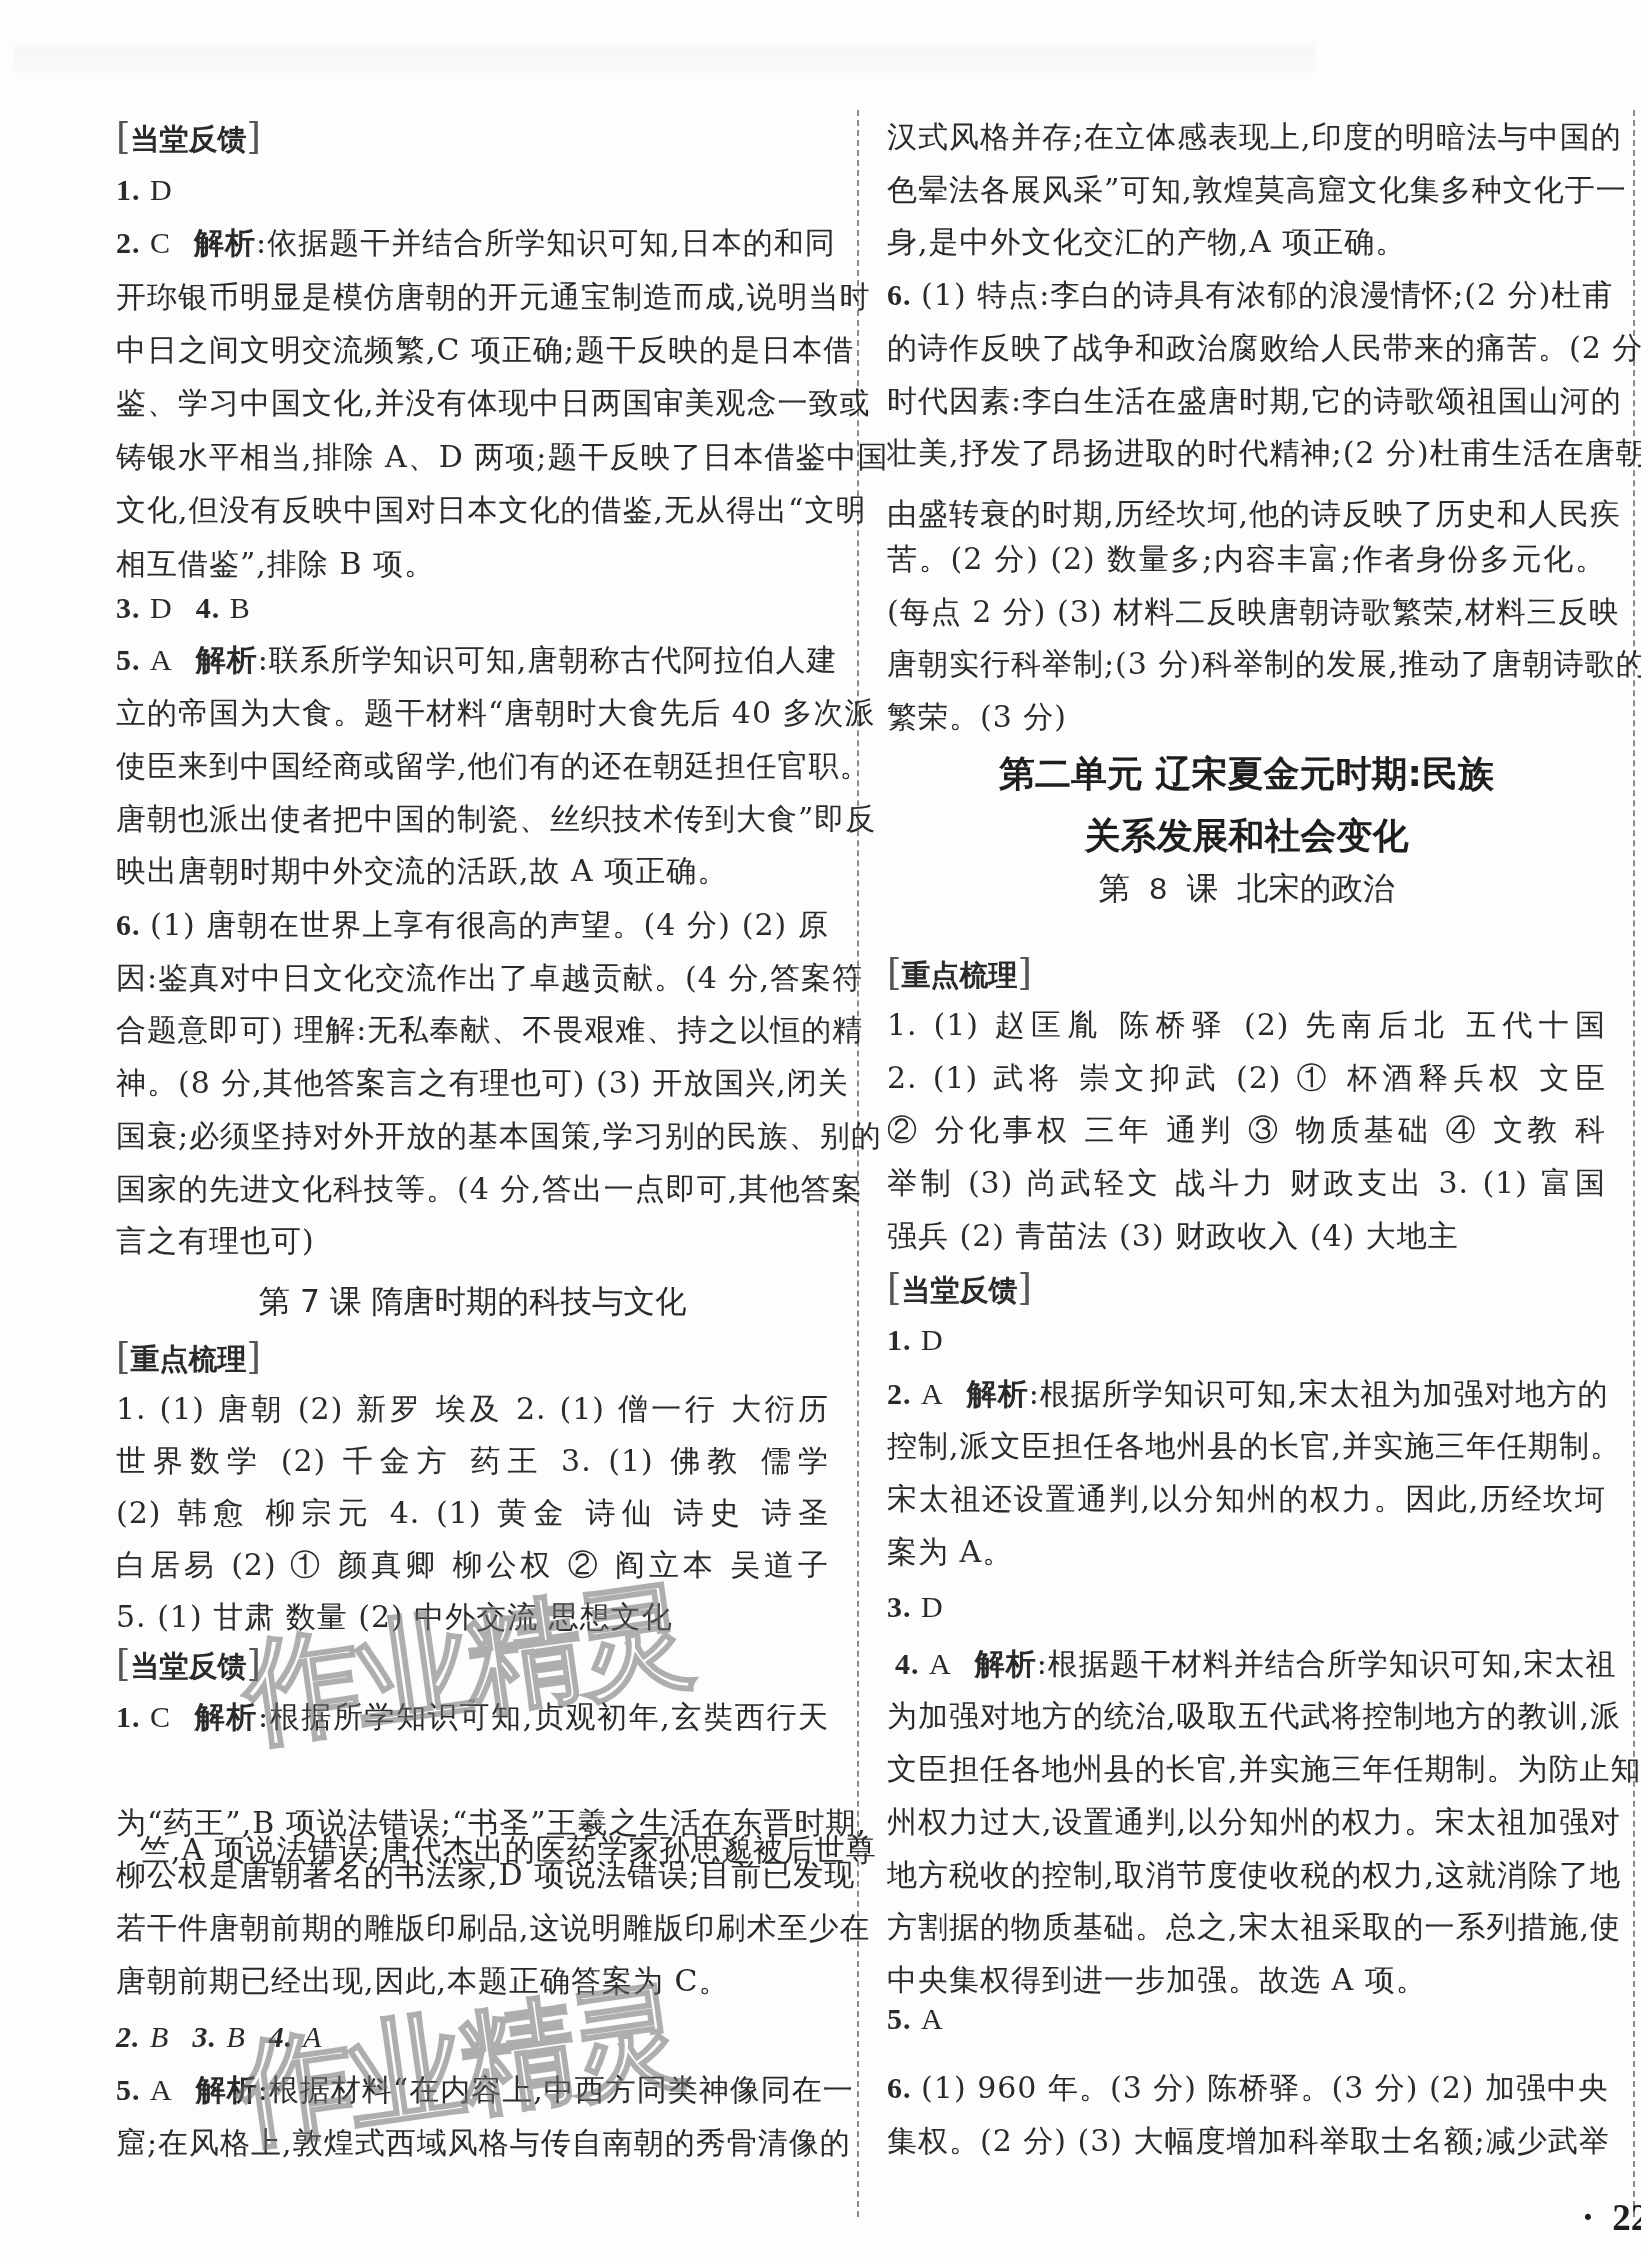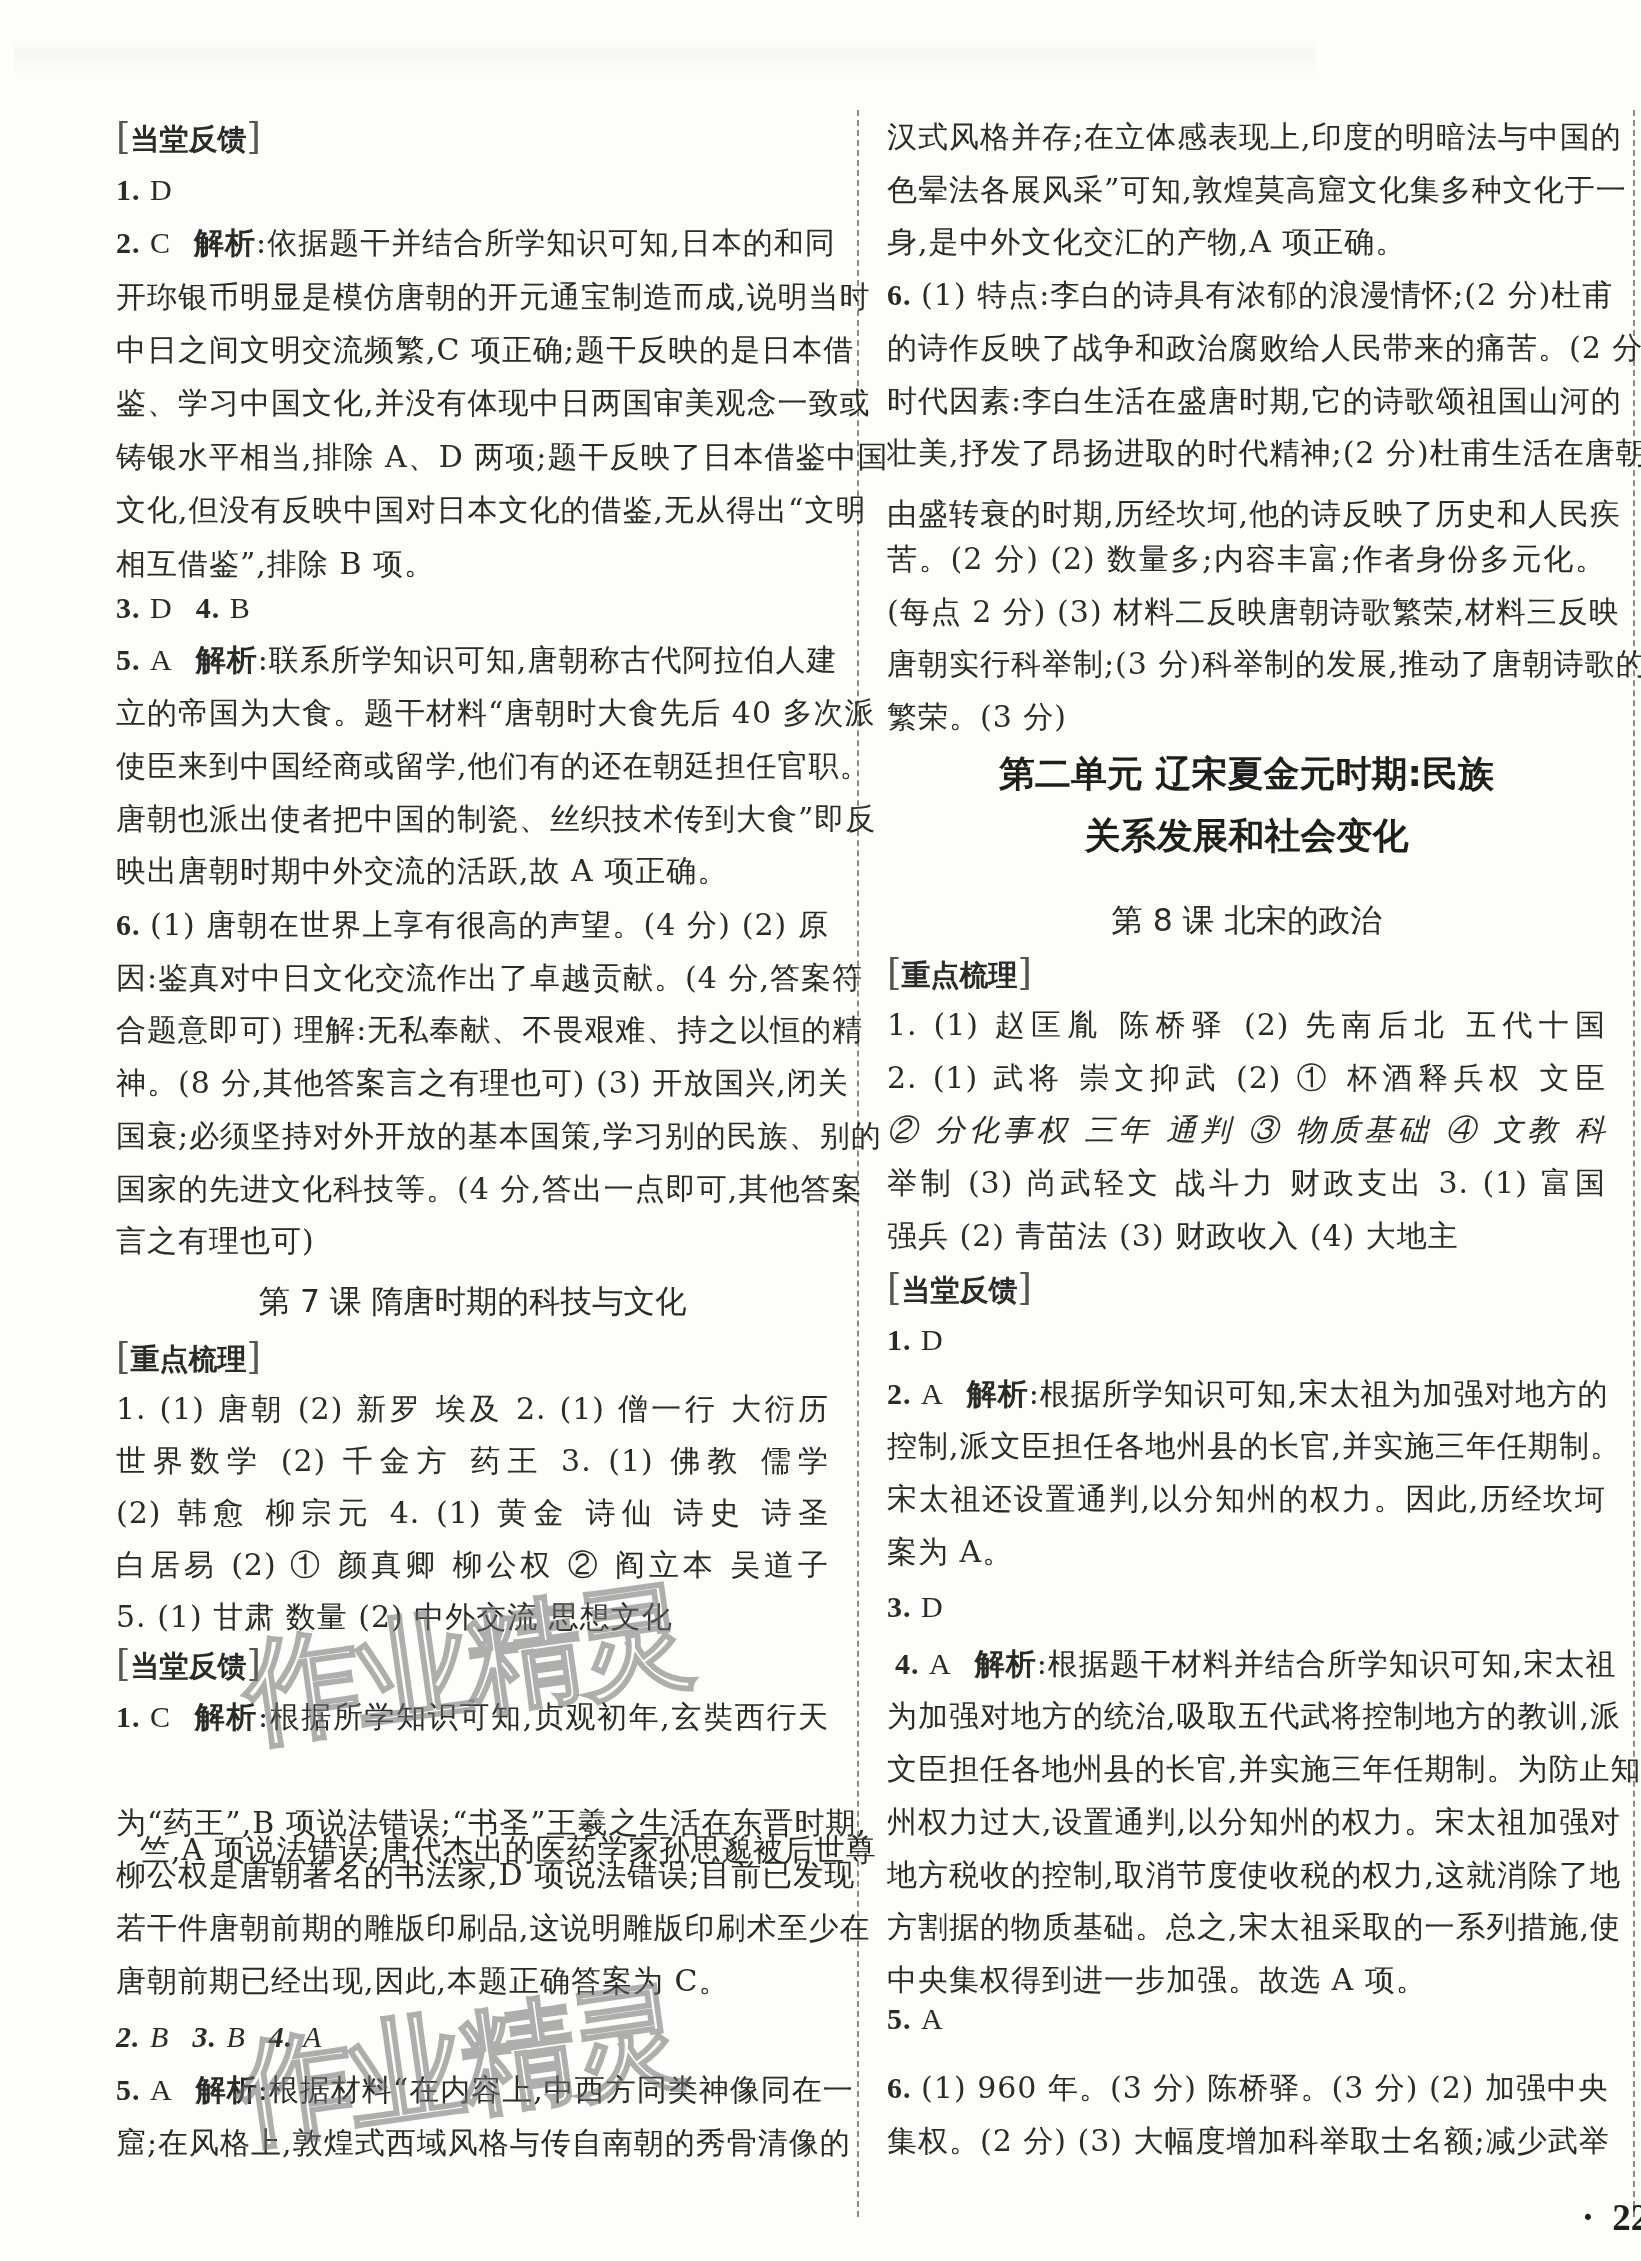--- a/index.html
+++ b/index.html
@@ -153,28 +153,28 @@
   <div class="line" style="top:434px;">壮美,抒发了昂扬进取的时代精神;(2 分)杜甫生活在唐朝</div>
   <div class="line" style="top:487px;margin-top:8px;">由盛转衰的时期,历经坎坷,他的诗反映了历史和人民疾</div>
   <div class="line" style="top:540px;">苦。(2 分)  (2) 数量多;内容丰富;作者身份多元化。</div>
   <div class="line" style="top:593px;">(每点 2 分)  (3) 材料二反映唐朝诗歌繁荣,材料三反映</div>
   <div class="line" style="top:645px;">唐朝实行科举制;(3 分)科举制的发展,推动了唐朝诗歌的</div>
   <div class="line short" style="top:698px;">繁荣。(3 分)</div>
 
   <div class="h-unit" style="top:752px;">第二单元   辽宋夏金元时期:民族</div>
   <div class="h-unit" style="top:814px;">关系发展和社会变化</div>
 
-  <div class="h-lesson" style="top:900px;">第 8 课   北宋的政治</div>
+  <div class="h-lesson" style="top:870px;font-family:Liberation Mono, monospace;">第 8 课   北宋的政治</div>
 
   <div class="tag" style="top:954px;">
     <span class="br">[</span><span>重点梳理</span><span class="br">]</span>
   </div>
   <div class="line" style="top:1006px;">1. (1) 赵匡胤   陈桥驿   (2) 先南后北   五代十国</div>
   <div class="line" style="top:1059px;">2. (1) 武将   崇文抑武   (2) ① 杯酒释兵权   文臣</div>
-  <div class="line" style="top:1111px;font-style:italic;">② 分化事权   三年   通判   ③ 物质基础   ④ 文教   科</div>
+  <div class="line" style="top:1111px;">② 分化事权   三年   通判   ③ 物质基础   ④ 文教   科</div>
   <div class="line" style="top:1164px;">举制   (3) 尚武轻文   战斗力   财政支出  3. (1) 富国</div>
   <div class="line short" style="top:1217px;">强兵   (2) 青苗法   (3) 财政收入   (4) 大地主</div>
 
   <div class="tag" style="top:1269px;">
     <span class="br">[</span><span>当堂反馈</span><span class="br">]</span>
   </div>
 
   <div class="line short" style="top:1321px;">
     <span class="num">1.</span><span class="ans">D</span>
   </div>

